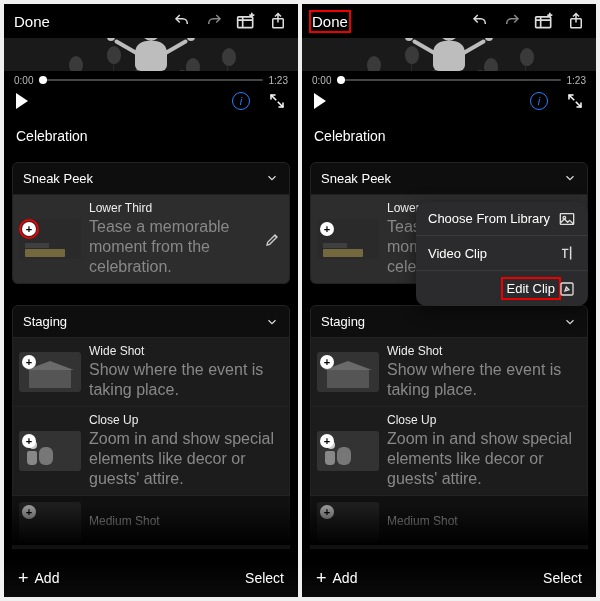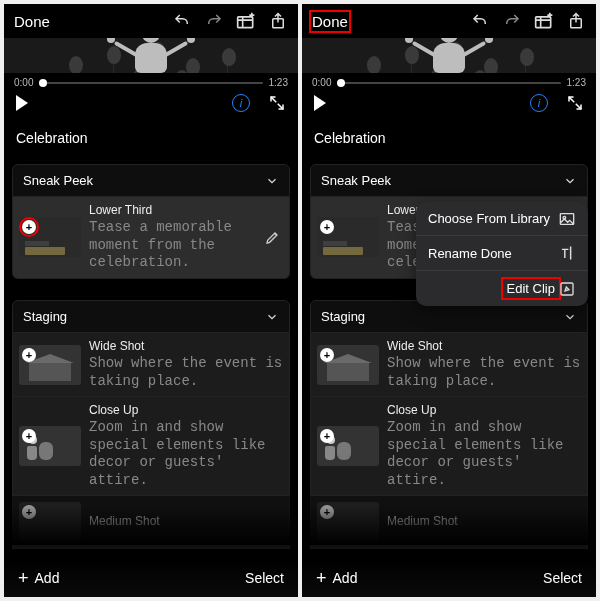--- a/index.html
+++ b/index.html
@@ -97,21 +97,21 @@
   }
   .clip.sel { background:#2d2d2d; border-radius:0 0 6px 6px;}
   .thumbwrap { position:relative; width:62px; height:40px; background:#333; flex:none; overflow:hidden; border-radius:3px;}
   .addcircle {
     position:absolute; top:3px; left:3px; width:14px; height:14px; background:#fff; color:#000;
     border-radius:50%; display:flex;align-items:center;justify-content:center;font-size:11px;font-weight:bold;
     z-index:2;
   }
   .clip-text { flex:1; color:#888; }
   .clip-title { color:#eee; font-size:12px; margin-bottom:2px;}
-  .clip-desc { font-size:14px; line-height:1.25;font-family:Liberation Mono, monospace; }
+  .clip-desc { font-size:16px; line-height:1.25; }
   .editpencil { flex:none; width:18px; }
 
   .spacer { height:6px; }
 
   .bottombar {
     margin-top:auto;
     display:flex; justify-content:space-between; align-items:center;
     padding:10px 14px;
     background:linear-gradient(#000,#0a0a0a);
     font-size:14px;
@@ -474,21 +474,21 @@
       <span>Choose From Library</span>
       <span class="ric">
           <svg width="16" height="14" viewBox="0 0 24 20" fill="none" stroke="#ddd" stroke-width="2">
             <rect x="2" y="2" width="20" height="16" rx="1"></rect>
             <circle cx="8" cy="8" r="2"></circle>
             <path d="M2 16l6-6 5 5 3-3 6 6"></path>
           </svg>
         </span>
     </div>
     <div class="row">
-      <span>Rename Done</span>
+      <span>Video Clip</span>
       <span class="ric">
           <svg width="14" height="16" viewBox="0 0 18 22" fill="none" stroke="#ddd" stroke-width="2">
             <path d="M2 6h9M6 6v12M14 2v18"></path>
           </svg>
         </span>
     </div>
     <div class="row">
       <span class="redbox" style="padding:1px 3px">Edit Clip</span>
       <span class="ric">
           <svg width="16" height="16" viewBox="0 0 24 24" fill="none" stroke="#ddd" stroke-width="2">

